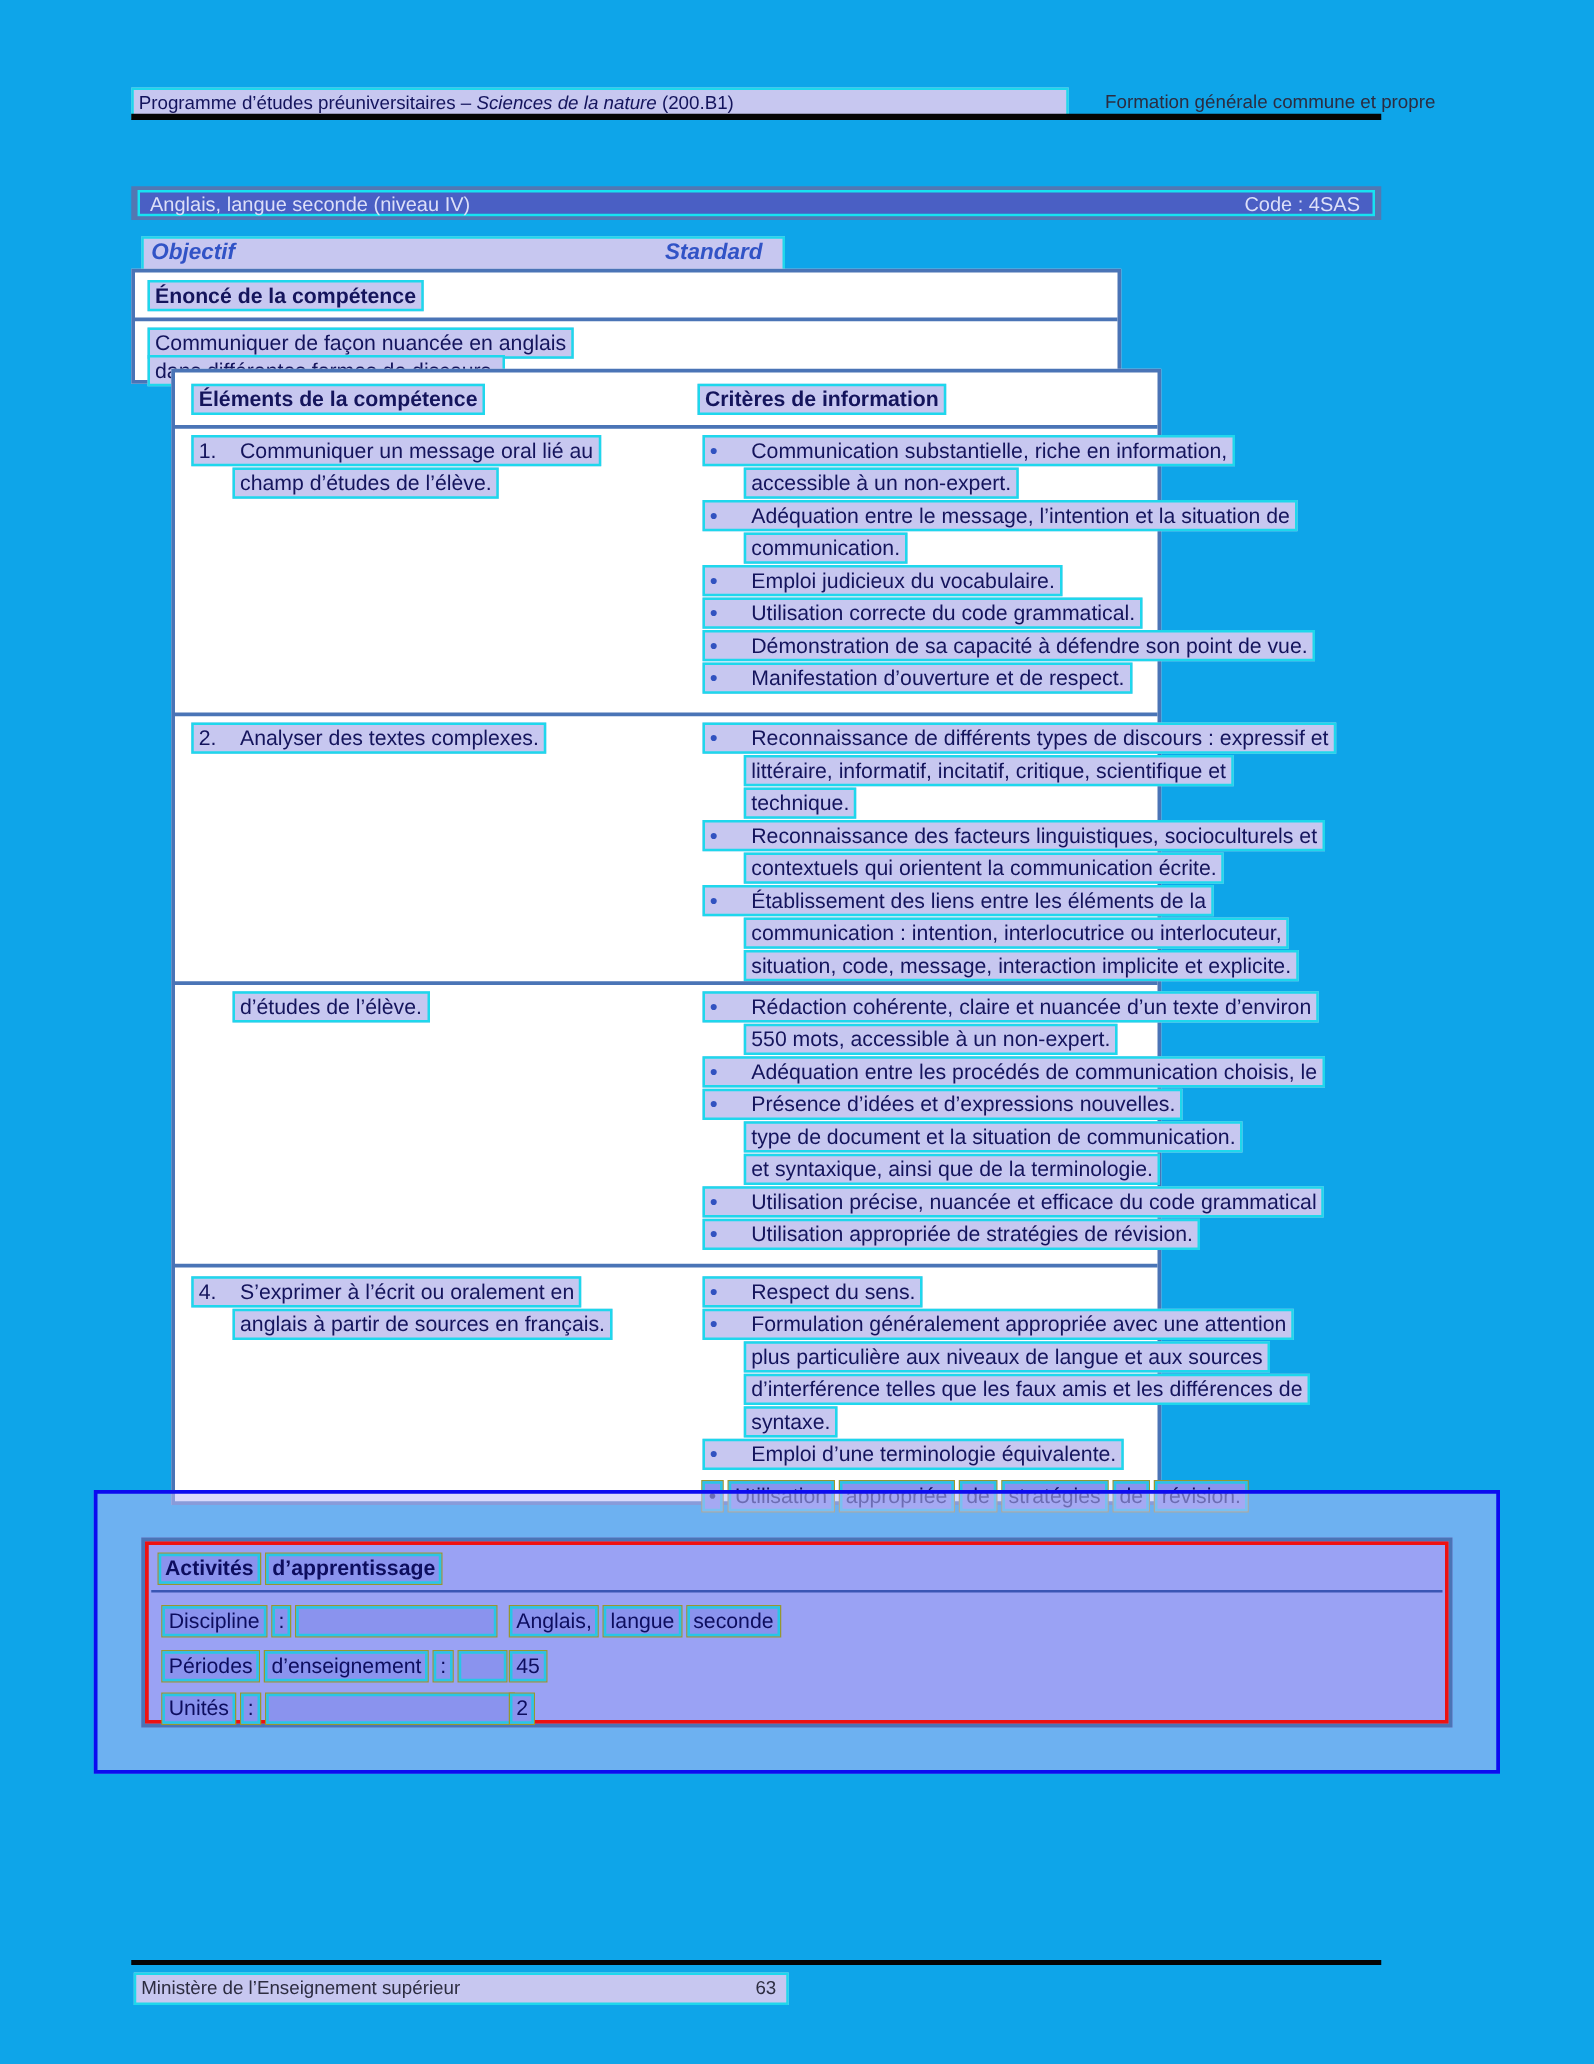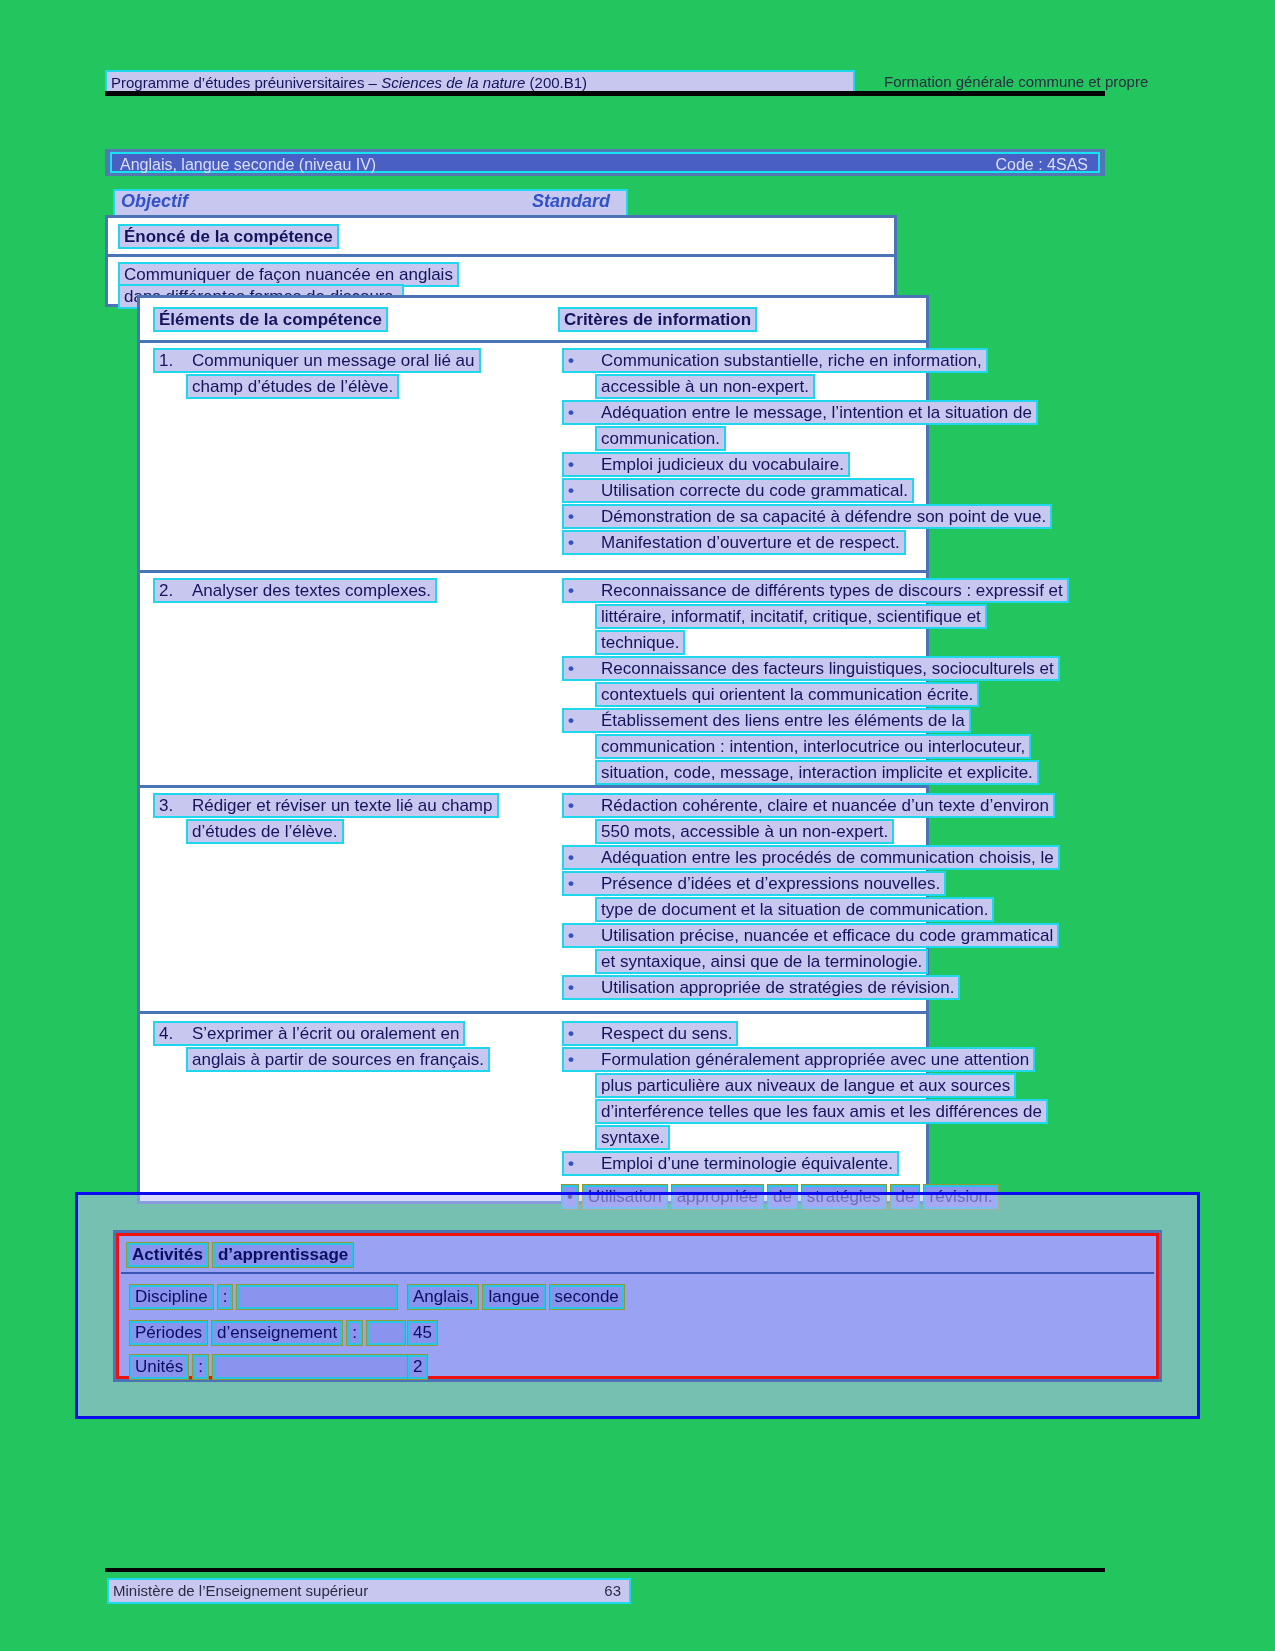--- a/index.html
+++ b/index.html
@@ -1,17 +1,17 @@
 <!DOCTYPE html>
 <html><head>
 <meta charset="utf-8">
 <title>Anglais, langue seconde (niveau IV)</title>
 <style>
   html,body{margin:0;padding:0;background:#fff;}
-  .page{position:relative;width:1275px;height:1651px;background:#22c55e;
+  .page{position:relative;width:1275px;height:1651px;background:#0ea5e9;
         font-family:"Liberation Sans", sans-serif;color:#181868;overflow:hidden;padding-left:36px;}
   *{box-sizing:border-box;}
 
   
   .hl{display:inline-block;background:#c7c7f0;border:2px solid #1fd7ec;
       padding:0 4px;line-height:21px;white-space:nowrap;color:#14145c;}
   .bold{font-weight:bold;}
 
   
   .whl{display:inline-block;background:#8a93ee;border:2px solid #28c6e6;
@@ -138,31 +138,30 @@
           <div class="tline"><span class="hl"><span class="dot">•</span>Reconnaissance des facteurs linguistiques, socioculturels et</span></div>
           <div class="tline cont"><span class="hl">contextuels qui orientent la communication écrite.</span></div>
           <div class="tline"><span class="hl"><span class="dot">•</span>Établissement des liens entre les éléments de la</span></div>
           <div class="tline cont"><span class="hl">communication : intention, interlocutrice ou interlocuteur,</span></div>
           <div class="tline cont"><span class="hl">situation, code, message, interaction implicite et explicite.</span></div>
         </div>
       </div>
       <div class="rowsep" style="top: 487px;"></div>
       <div class="trow" style="top: 495px;">
         <div class="cell-el">
-          <div class="tline"><span class="hl"><span class="num">3.</span>Rédiger et réviser un texte lié au champ</span></div>
           <div class="tline cont"><span class="hl">d’études de l’élève.</span></div>
         </div>
         <div class="cell-cr">
           <div class="tline"><span class="hl"><span class="dot">•</span>Rédaction cohérente, claire et nuancée d’un texte d’environ</span></div>
           <div class="tline cont"><span class="hl">550 mots, accessible à un non-expert.</span></div>
           <div class="tline"><span class="hl"><span class="dot">•</span>Adéquation entre les procédés de communication choisis, le</span></div>
           <div class="tline"><span class="hl"><span class="dot">•</span>Présence d’idées et d’expressions nouvelles.</span></div>
           <div class="tline cont"><span class="hl">type de document et la situation de communication.</span></div>
+          <div class="tline cont"><span class="hl">et syntaxique, ainsi que de la terminologie.</span></div>
           <div class="tline"><span class="hl"><span class="dot">•</span>Utilisation précise, nuancée et efficace du code grammatical</span></div>
-          <div class="tline cont"><span class="hl">et syntaxique, ainsi que de la terminologie.</span></div>
           <div class="tline"><span class="hl"><span class="dot">•</span>Utilisation appropriée de stratégies de révision.</span></div>
         </div>
       </div>
       <div class="rowsep" style="top: 713px;"></div>
       <div class="trow" style="top: 723px;">
         <div class="cell-el">
           <div class="tline"><span class="hl"><span class="num">4.</span>S’exprimer à l’écrit ou oralement en</span></div>
           <div class="tline cont"><span class="hl">anglais à partir de sources en français.</span></div>
         </div>
         <div class="cell-cr">

